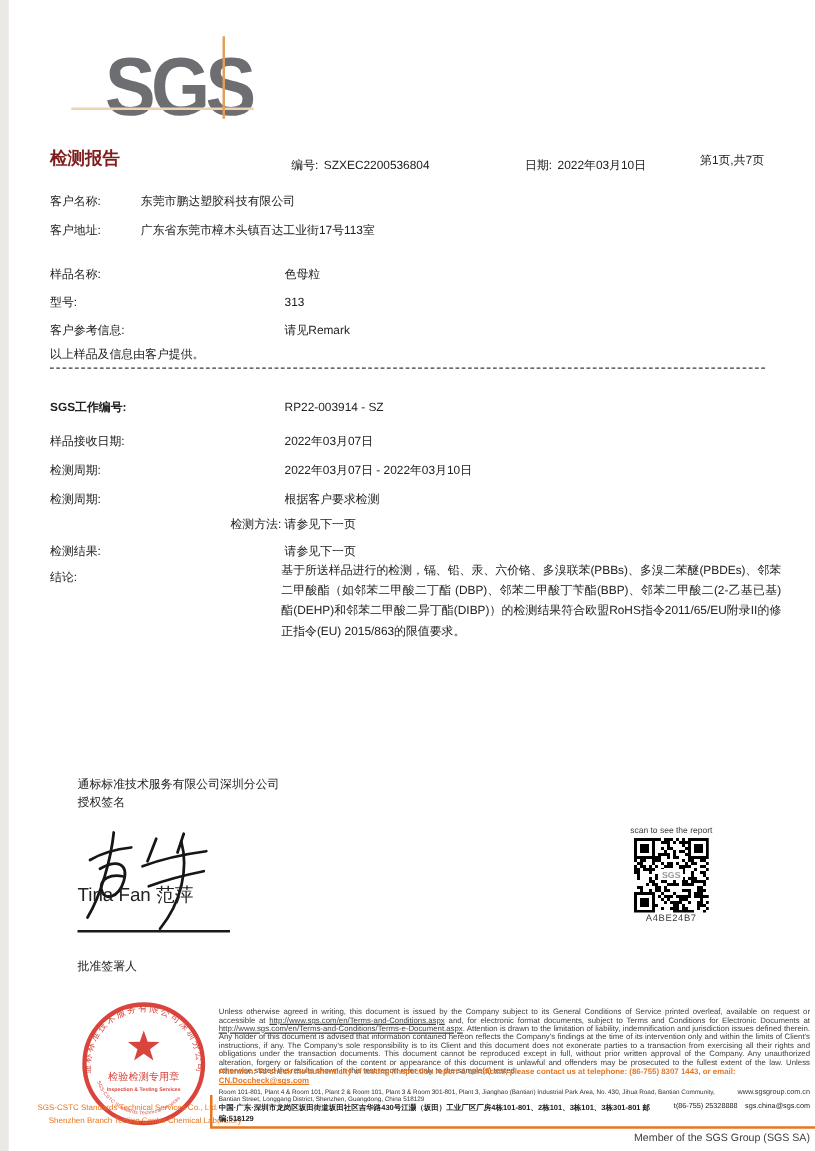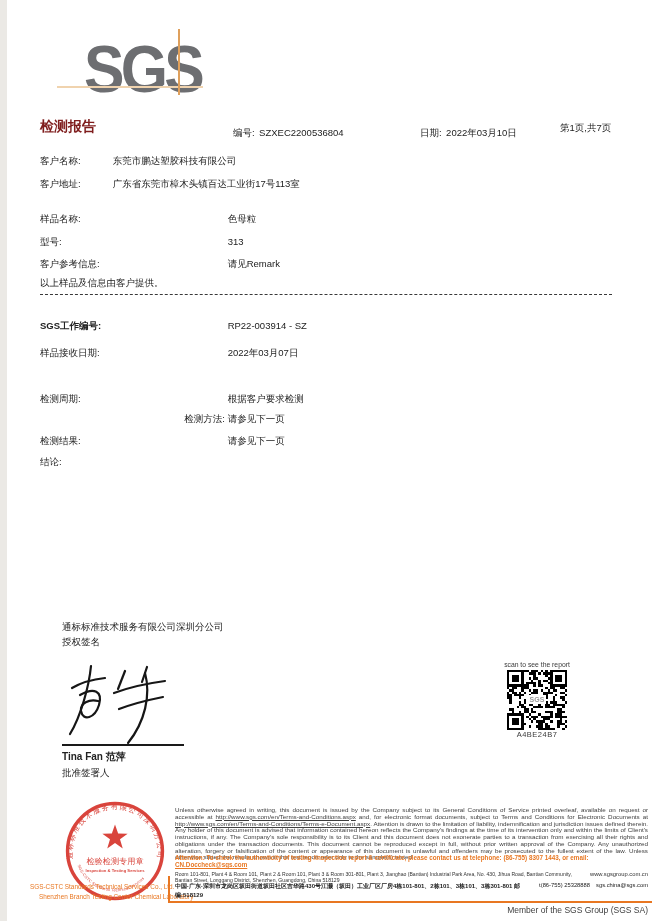--- a/index.html
+++ b/index.html
@@ -27,21 +27,21 @@
   .fval{display:inline-block;}
   .note{position:absolute;left:40px;font-size:9.5px;color:#222;}
   .dash{left:40px;top:294px;width:572px;border-top:1.5px dashed #3a3a3a;height:0;}
 
   .conc{left:225px;top:449px;width:400px;font-size:9.5px;line-height:16.2px;color:#222;text-align:justify;}
 
   .sig-company{left:62px;top:621px;font-size:9.5px;color:#222;}
   .sig-auth{left:62px;top:636px;font-size:9.5px;color:#222;}
   .sig-svg{left:58px;top:658px;}
   .sig-line{left:62px;top:744px;width:122px;height:1.5px;background:#1a1a1a;}
-  .sig-name{left:62px;top:750px;font-size:10px;color:#222;font-weight:bold;}
+  .sig-name{left:62px;top:707px;font-size:15px;color:#222;}
   .sig-title{left:62px;top:767px;font-size:9.5px;color:#222;}
 
   .qrbox{left:493px;top:661px;width:88px;text-align:center;}
   .qr-caption{font-size:6.8px;color:#3a3a3a;}
   .qr-holder{margin:2px auto 0;width:60px;height:60px;}
   .qr-code-text{font-size:7.5px;color:#3a3a3a;letter-spacing:.5px;}
 
   
   .stamp{left:64px;top:800px;opacity:.92;}
   .cstc1{left:30px;top:883px;font-size:6.4px;color:#e87722;white-space:nowrap;}
@@ -108,33 +108,38 @@
   <div class="abs dash"></div>
 
   <div class="frow" style="left:40px;top:320px;">
     <span class="flabel" style="width:185px;font-weight:bold;">SGS工作编号:</span>
     <span class="fval">RP22-003914 - SZ</span>
   </div>
   <div class="frow" style="left:40px;top:347px;">
     <span class="flabel" style="width:185px;">样品接收日期:</span>
     <span class="fval">2022年03月07日</span>
   </div>
+  <div class="frow" style="left:40px;top:370px;">
+    <span class="flabel" style="width:185px;">检测周期:</span>
+    <span class="fval">2022年03月07日 - 2022年03月10日</span>
+  </div>
   <div class="frow" style="left:40px;top:393px;">
     <span class="flabel" style="width:185px;">检测周期:</span>
     <span class="fval">根据客户要求检测</span>
   </div>
   <div class="frow" style="left:40px;top:413px;">
     <span class="flabel" style="width:185px;text-align:right;">检测方法:</span>
     <span class="fval">请参见下一页</span>
   </div>
   <div class="frow" style="left:40px;top:435px;">
     <span class="flabel" style="width:185px;">检测结果:</span>
     <span class="fval">请参见下一页</span>
   </div>
   <div class="frow" style="left:40px;top:456px;">结论:</div>
+  <div class="abs conc">基于所送样品进行的检测，镉、铅、汞、六价铬、多溴联苯(PBBs)、多溴二苯醚(PBDEs)、邻苯二甲酸酯（如邻苯二甲酸二丁酯 (DBP)、邻苯二甲酸丁苄酯(BBP)、邻苯二甲酸二(2-乙基已基)酯(DEHP)和邻苯二甲酸二异丁酯(DIBP)）的检测结果符合欧盟RoHS指令2011/65/EU附录II的修正指令(EU) 2015/863的限值要求。</div>
 
   <div class="abs sig-company">通标标准技术服务有限公司深圳分公司</div>
   <div class="abs sig-auth">授权签名</div>
   <div class="abs sig-svg">
     <svg width="130" height="88" viewBox="0 0 130 88" fill="none">
       <g stroke="#161616" stroke-width="2.2" stroke-linecap="round" fill="none">
         <path d="M14,30 C24,24 38,21 47,20"></path>
         <path d="M33,8 C31,28 23,58 12,76"></path>
         <path d="M22,37 C36,29 45,33 41,47 C37,60 25,64 23,53 C22,45 31,41 40,43"></path>
         <path d="M67,13 L60,31"></path>

